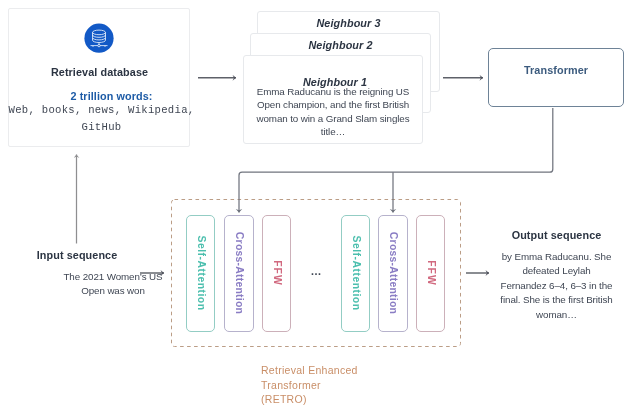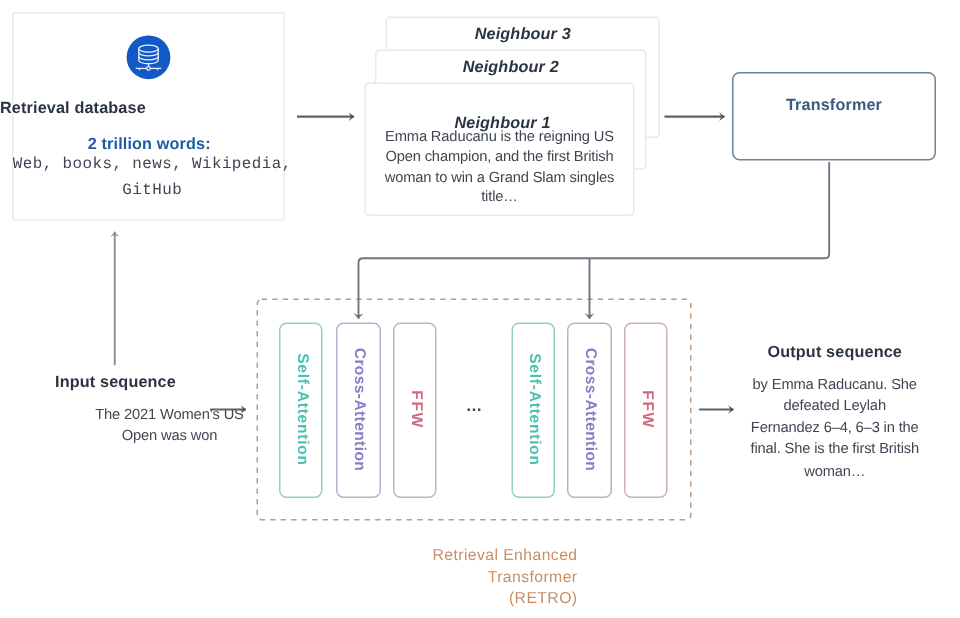--- a/index.html
+++ b/index.html
@@ -11,23 +11,23 @@
   }
   .stage{position:absolute;left:0;top:0;width:640px;height:412px;}
   .abs{position:absolute;}
   .ttl{font-weight:bold;color:#2b3442;font-size:10.8px;letter-spacing:.1px;}
   .bdy{color:#3f4653;font-size:9.8px;letter-spacing:-.1px;}
 
   
   #db-box{left:8px;top:8px;width:182px;height:139px;
     border:1px solid #ebecee;border-radius:2px;box-sizing:border-box;background:#fff;}
   #db-icon{left:82px;top:22px;width:36px;height:36px;}
-  #db-title{left:0px;top:66px;width:199px;}
+  #db-title{left:0px;top:66px;width:199px;text-align:center;}
   #db-sub1{left:0px;top:90px;width:199px;text-align:center;
-    font-weight:bold;color:#1d5ba6;font-size:10.8px;letter-spacing:.1px;}
+    font-weight:bold;color:#1d5ba6;font-size:10.8px;letter-spacing:.1px;padding-left:12px;}
   #db-sub2{left:2px;top:102px;width:199px;text-align:center;line-height:16.5px;font-size:10.6px;letter-spacing:0.28px;font-family:Liberation Mono, monospace;}
 
   
   .ncard{border:1px solid #e7e9ec;border-radius:3px;background:#fff;box-sizing:border-box;}
   #ncard-3{left:257px;top:11px;width:183px;height:81px;}
   #ncard-2{left:250px;top:33px;width:181px;height:80px;}
   #ncard-1{left:243px;top:54.5px;width:180px;height:89.5px;}
   .ntitle{position:absolute;left:0;width:100%;text-align:center;font-style:italic;}
   #ncard-3 .ntitle{top:5px;}
   #ncard-2 .ntitle{top:5px;}
@@ -35,21 +35,21 @@
   #ncard-1 .nbody{position:absolute;left:0;top:29px;width:100%;text-align:center;line-height:13.5px;}
 
   
   #encoder-box{left:488px;top:48px;width:136px;height:59px;
     border:1px solid #6e8397;border-radius:5px;box-sizing:border-box;background:#fff;}
   #encoder-label{position:absolute;left:0;top:13.5px;width:100%;text-align:center;
     color:#3c5b7e;font-weight:bold;font-size:10.8px;line-height:15.6px;letter-spacing:.1px;}
 
   
   #retro-box{left:171px;top:199px;width:290px;height:148px;}
-  #retro-caption{left:245px;top:363px;width:140px;text-align:right;
+  #retro-caption{left:261px;top:363px;width:140px;text-align:left;
     font-size:10.5px;color:#c98e67;line-height:14.7px;letter-spacing:.28px;}
 
   
   .cell{position:absolute;top:214.5px;height:117px;border-radius:5px;box-sizing:border-box;border:1px solid;background:#fff;}
   .cell .vtext{position:absolute;left:50%;top:50%;
     transform:translate(-50%,-50%) rotate(90deg);
     white-space:nowrap;font-weight:bold;font-size:10.4px;letter-spacing:0.15px;}
   .c-self{border-color:#93cdc4;}
   .c-self .vtext{color:#4cbfae;letter-spacing:0.5px;}
   .c-cross{border-color:#b6b2cc;}

